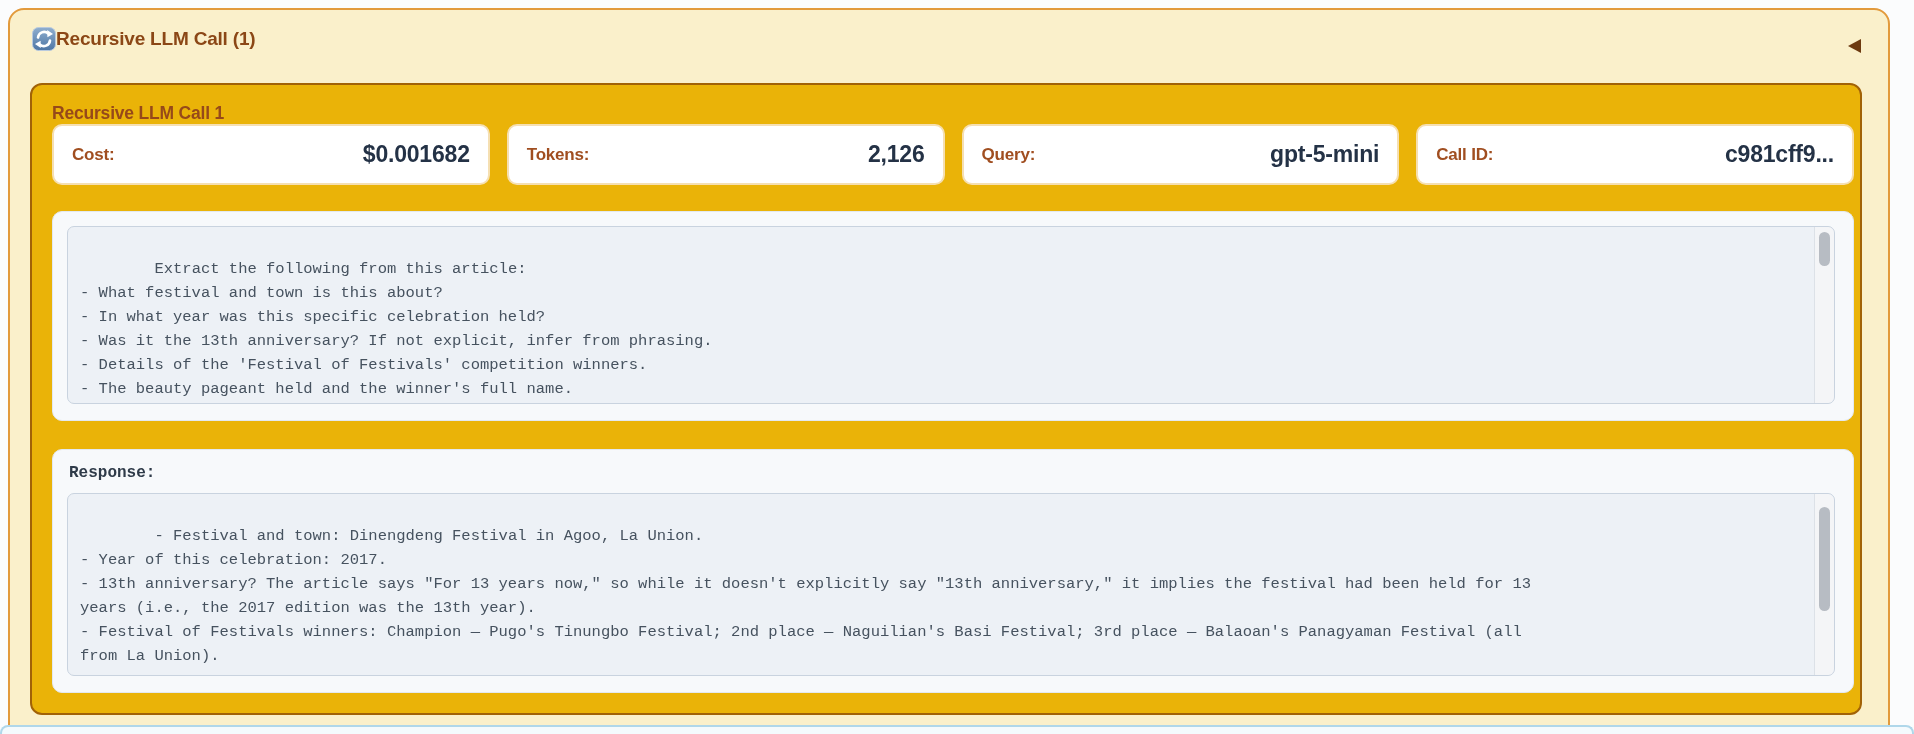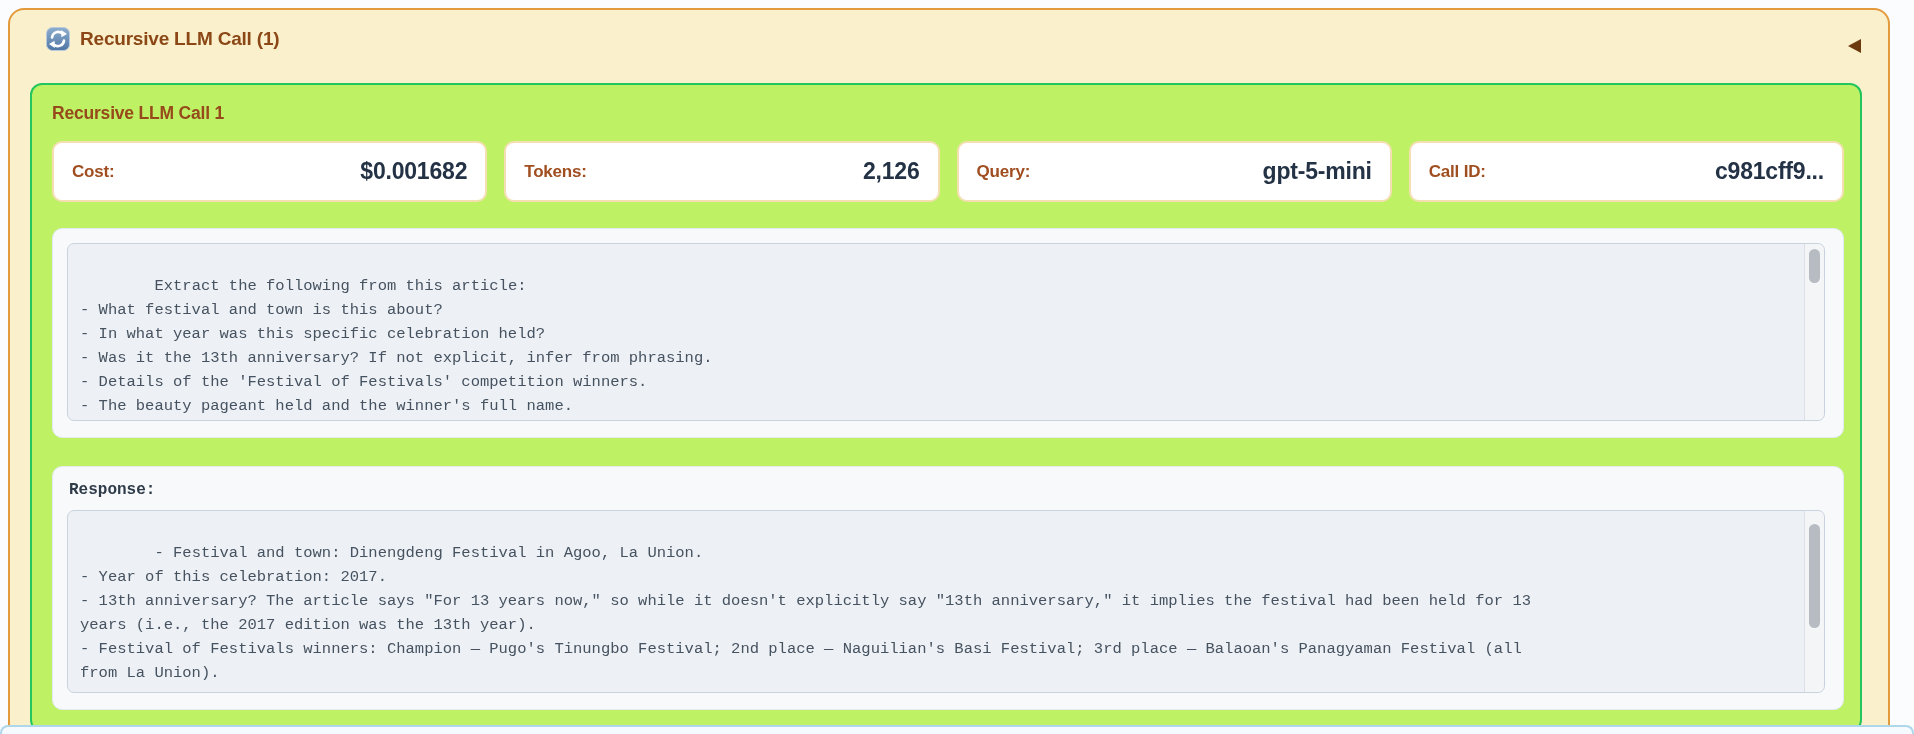--- a/index.html
+++ b/index.html
@@ -18,22 +18,21 @@
 
   
   .panel {
     background: #FAF0CB;
     border: 2px solid #E29A3C;
     border-radius: 16px;
   }
   .panel-header {
     display: flex;
     align-items: center;
-    gap: 10px;
-    padding: 15px 27px 14px 36px;
+    padding: 15px 27px 14px 22px;
     cursor: pointer;
     text-align: center;
   }
   .refresh-icon { width: 24px; height: 24px; flex: 0 0 auto; }
   .panel-title {
     color: #8B4716;
     font-size: 19px;
     font-weight: bold;
     letter-spacing: -0.2px;
   }
@@ -41,38 +40,37 @@
     margin-left: auto;
     margin-top: 14px;
     width: 0; height: 0;
     border-top: 7px solid transparent;
     border-bottom: 7px solid transparent;
     border-right: 13px solid #6D3A10;
   }
 
   
   .call-card {
-    background: #bef264;
-    border: 2px solid #22c55e;
+    background: #eab308;
+    border: 2px solid #a16207;
     border-radius: 12px;
     margin: 16px 26px 25px 20px;
-    padding: 18px 16px 20px 20px;
+    padding: 18px 6px 20px 20px;
   }
   .call-card-title {
     color: #96491A;
     font-size: 17.5px;
     font-weight: bold;
     letter-spacing: -0.2px;
   }
 
   
   .stats-row {
     display: flex;
     gap: 17px;
-    margin-top: 17px;
   }
   .stat-card {
     flex: 1 1 0;
     display: flex;
     justify-content: space-between;
     align-items: center;
     background: #FFFFFF;
     border: 2px solid #F5DFB2;
     border-radius: 10px;
     padding: 15px 18px;

